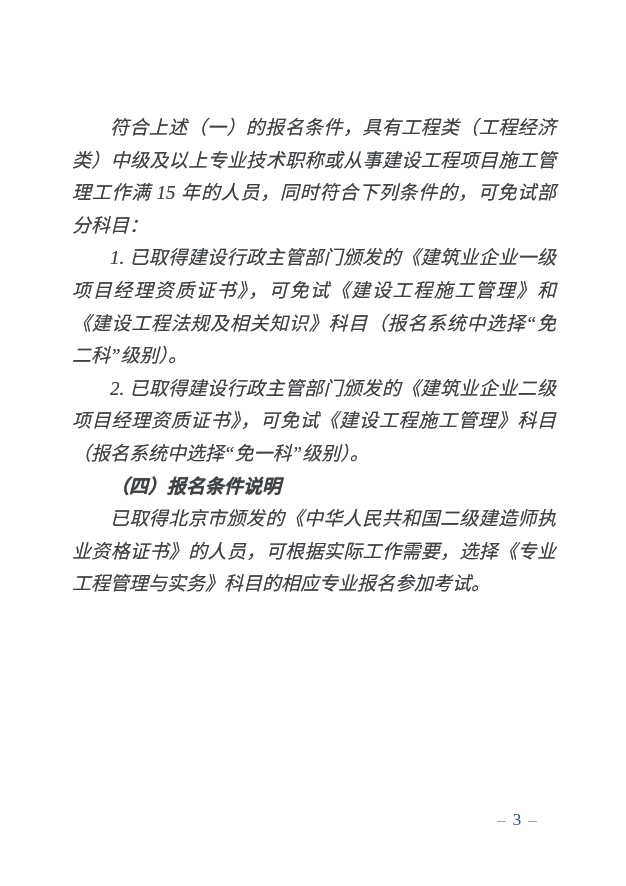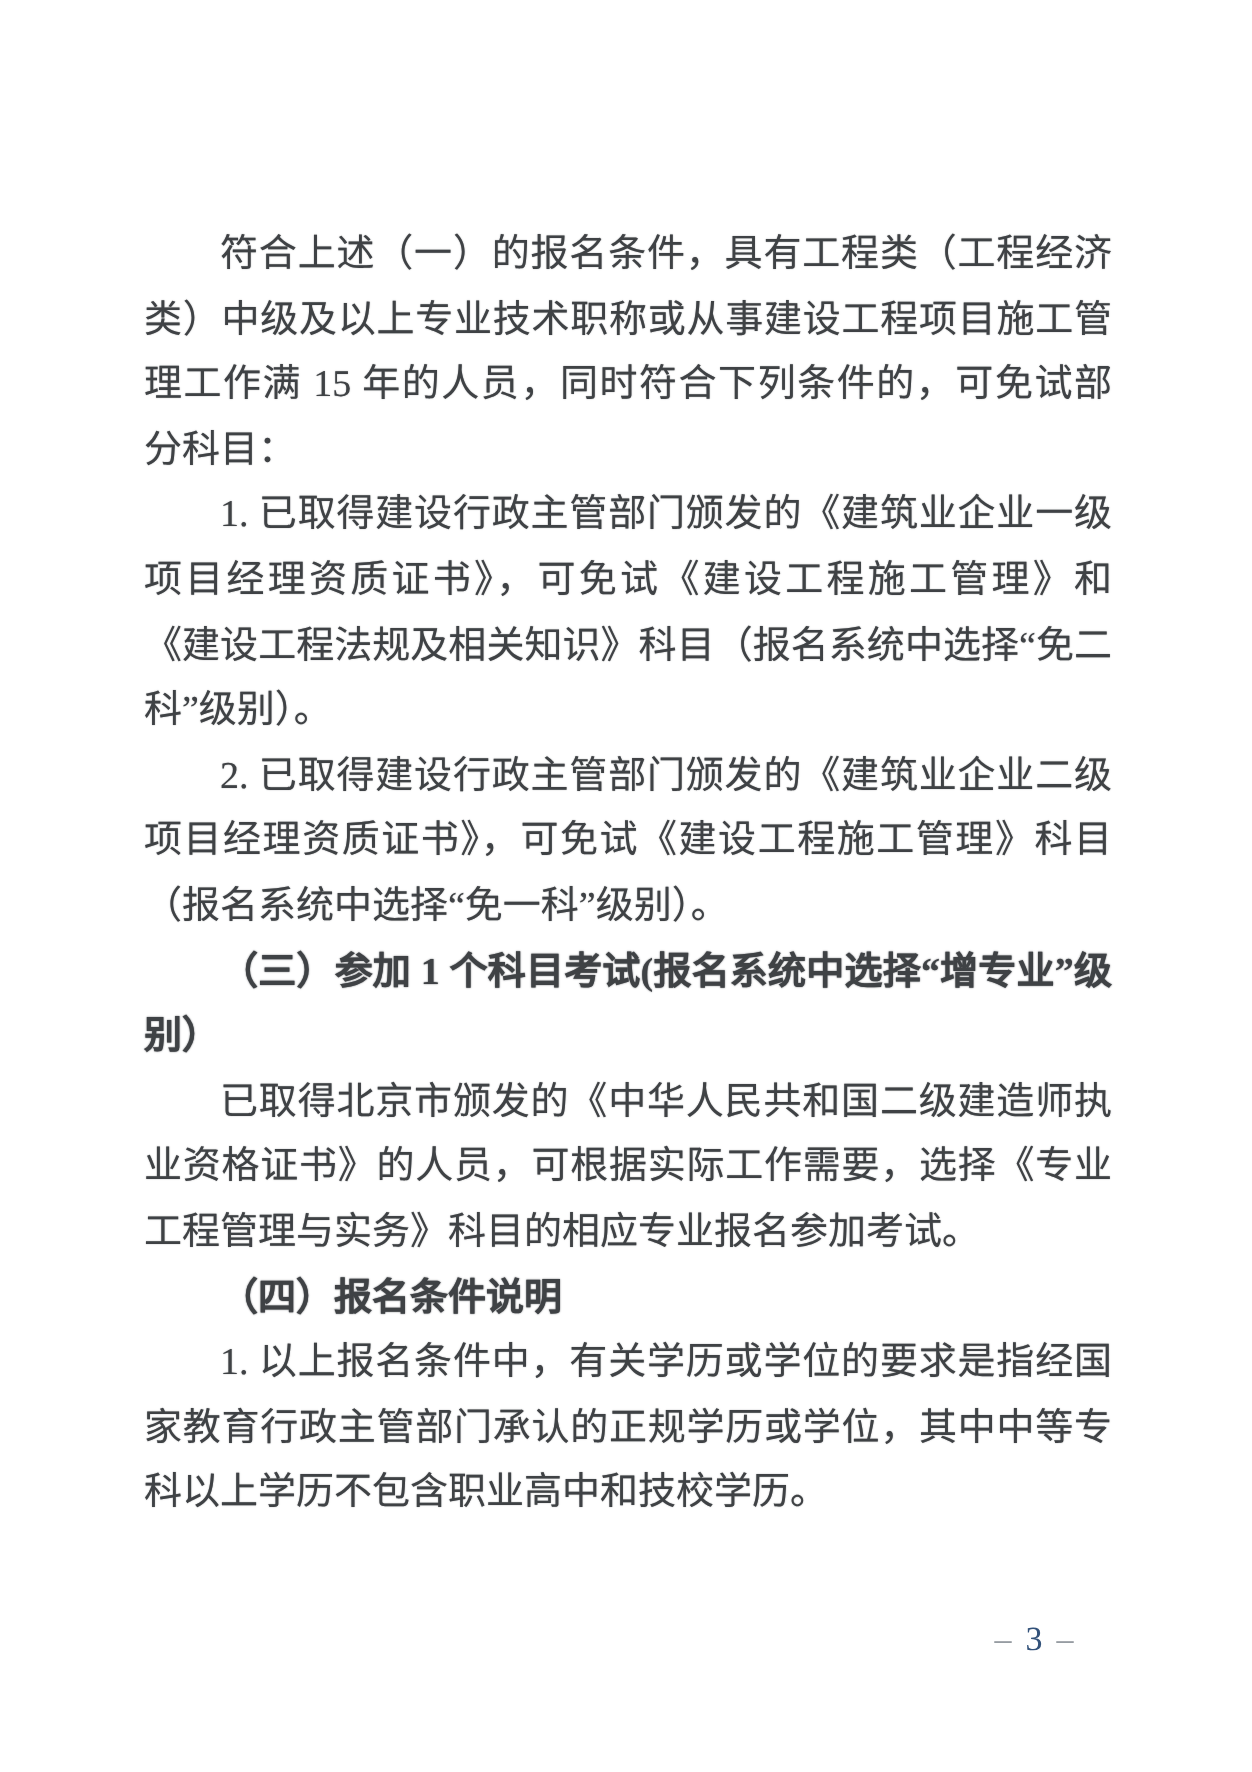--- a/index.html
+++ b/index.html
@@ -23,20 +23,21 @@
     color: #3f4245;
     font-size: 19px;
     line-height: 32.6px;
     text-align: justify;
     text-justify: inter-character;
     text-shadow: 0 0 0.6px rgba(70,72,76,0.65);
   }
   .para {
     margin: 0;
     text-indent: 2em;
+    font-style: italic;
   }
   .para.heading {
     font-weight: 700;
     text-shadow: 0 0 0.8px rgba(60,62,66,0.9);
   }
   .page-footer {
     position: absolute;
     top: 810px;
     left: 458px;
     width: 120px;
@@ -55,23 +56,21 @@
 </style>
 </head>
 <body>
 
 <div class="page">
 
   <main class="doc-body">
     <p class="para">符合上述（一）的报名条件，具有工程类（工程经济类）中级及以上专业技术职称或从事建设工程项目施工管理工作满 15 年的人员，同时符合下列条件的，可免试部分科目：</p>
     <p class="para">1. 已取得建设行政主管部门颁发的《建筑业企业一级项目经理资质证书》，可免试《建设工程施工管理》和《建设工程法规及相关知识》科目（报名系统中选择“免二科”级别）。</p>
     <p class="para">2. 已取得建设行政主管部门颁发的《建筑业企业二级项目经理资质证书》，可免试《建设工程施工管理》科目（报名系统中选择“免一科”级别）。</p>
-    <p class="para heading">（三）参加 1 个科目考试(报名系统中选择“增专业”级别）</p>
+    <p class="para heading">（四）报名条件说明</p>
     <p class="para">已取得北京市颁发的《中华人民共和国二级建造师执业资格证书》的人员，可根据实际工作需要，选择《专业工程管理与实务》科目的相应专业报名参加考试。</p>
-    <p class="para heading">（四）报名条件说明</p>
-    <p class="para">1. 以上报名条件中，有关学历或学位的要求是指经国家教育行政主管部门承认的正规学历或学位，其中中等专科以上学历不包含职业高中和技校学历。</p>
   </main>
 
   <div class="page-footer">
     <span class="dash">–</span><span class="num">3</span><span class="dash">–</span>
   </div>
 
 </div>
 
 </body></html>

